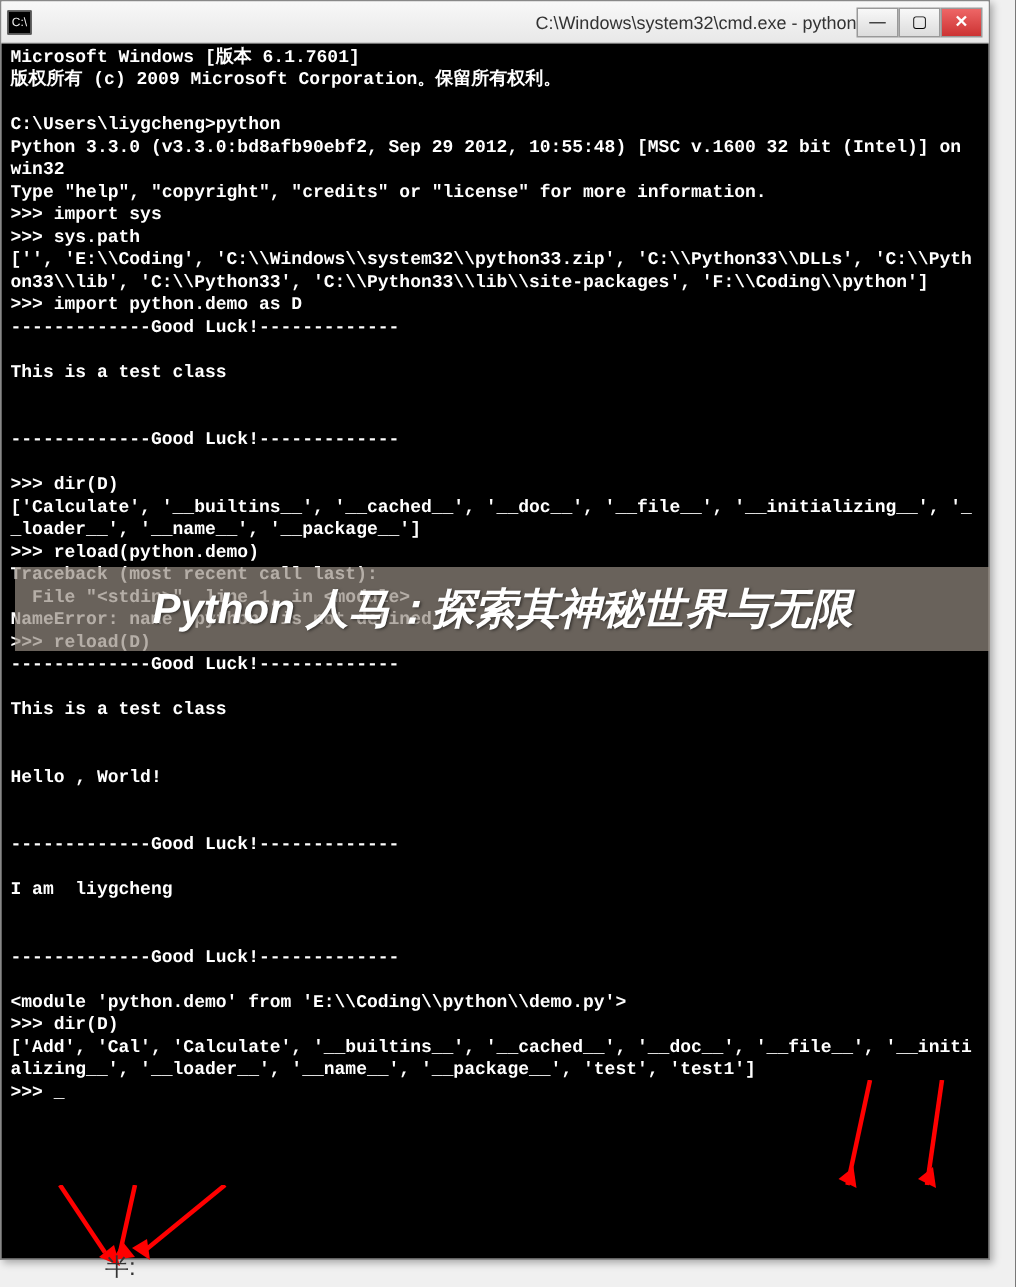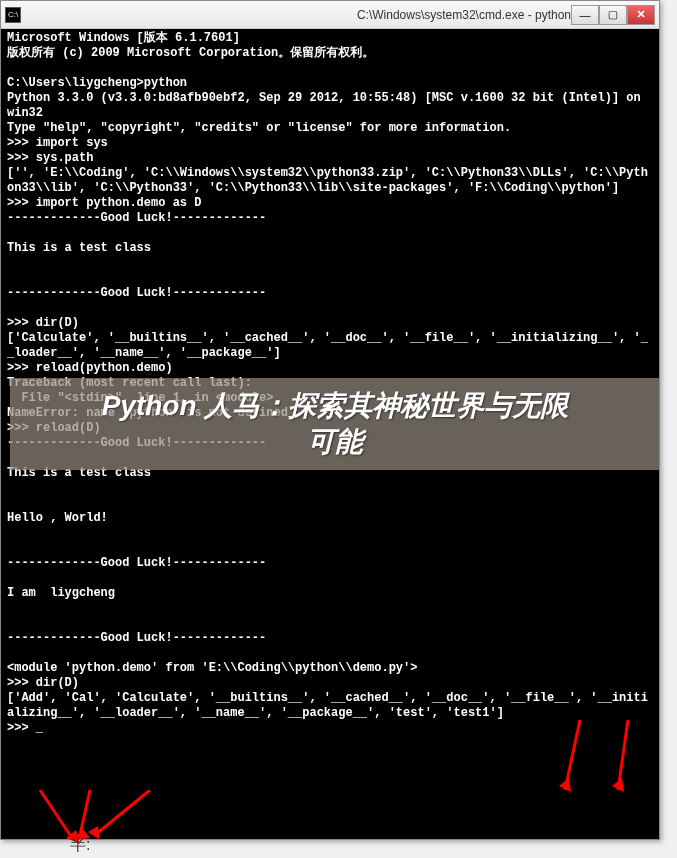--- a/index.html
+++ b/index.html
@@ -72,21 +72,20 @@
 -------------Good Luck!-------------
 
 &lt;module 'python.demo' from 'E:\\Coding\\python\\demo.py'&gt;
 &gt;&gt;&gt; dir(D)
 ['Add', 'Cal', 'Calculate', '__builtins__', '__cached__', '__doc__', '__file__', '__initializing__', '__loader__', '__name__', '__package__', 'test', 'test1']
 &gt;&gt;&gt; _</div>
 </div>
 
 <div class="overlay">
   <div class="overlay-text">Python 人马：探索其神秘世界与无限</div>
-  <div class="overlay-text">可能</div>
 </div>
 
 <div class="arrow" style="left:20px; top:790px;">
   <svg width="140" height="60">
     <line x1="20" y1="0" x2="50" y2="45"></line>
       <polygon points="46,48 56,40 60,54"></polygon>
     <line x1="60" y1="45" x2="70" y2="0"></line>
       <polygon points="55,50 70,48 62,38"></polygon>
     <line x1="130" y1="0" x2="75" y2="45"></line>
       <polygon points="68,42 80,50 78,36"></polygon>

